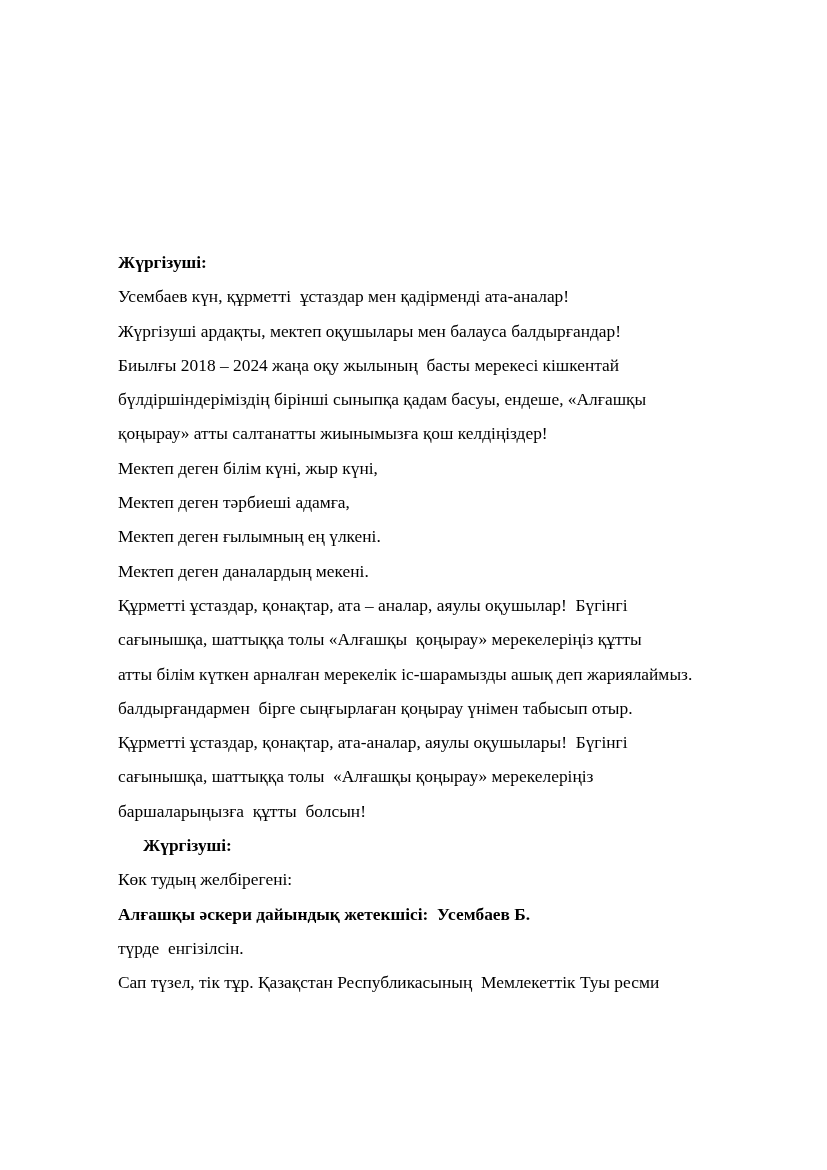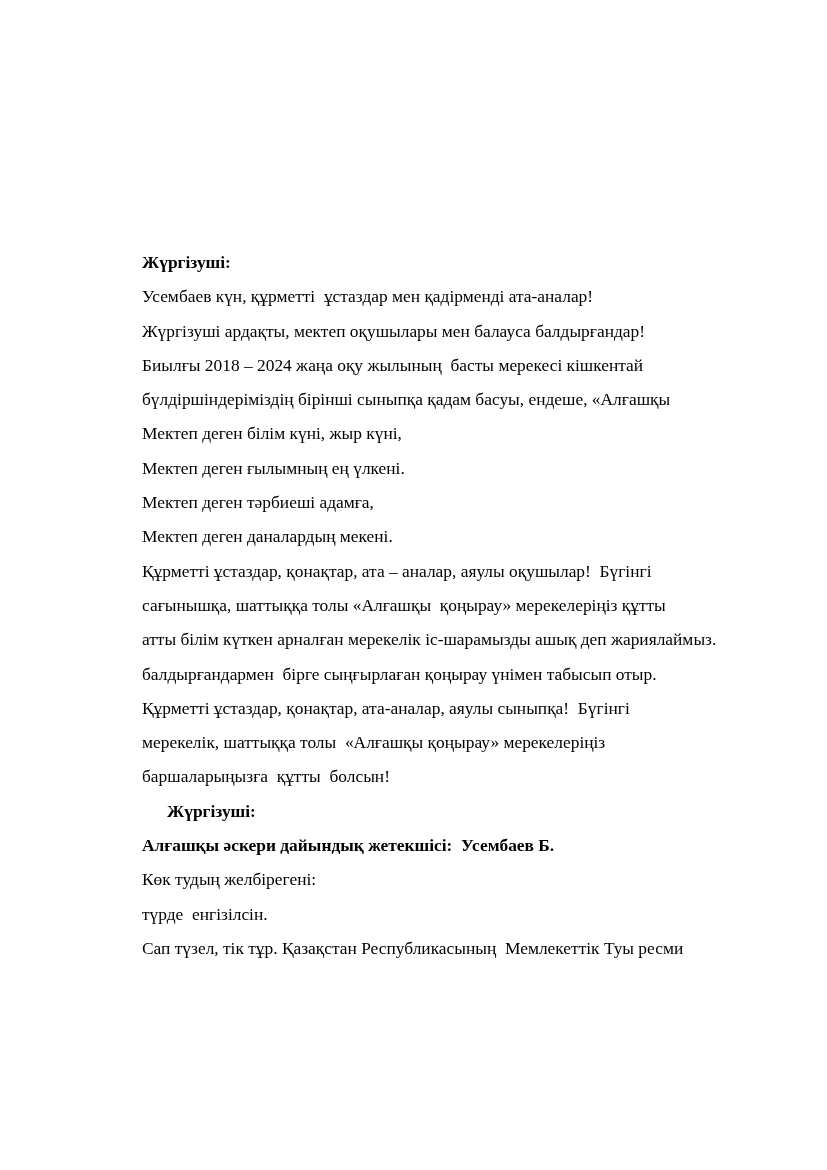--- a/index.html
+++ b/index.html
@@ -28,45 +28,45 @@
       left: 118px;
       top: 245px;
       width: 660px;
     }
     .line {
       display: block;
       height: 34.3px;
       line-height: 34.3px;
       font-size: 17.4px;
       white-space: pre;
-      margin-left: 24px;
     }
     .bold { font-weight: bold; }
     .indent { padding-left: 25px; }
   </style>
 </head>
 <body>
 
 <div class="page">
   <div class="content">
     <span class="line bold">Жүргізуші:</span>
     <span class="line">Усембаев күн, құрметті  ұстаздар мен қадірменді ата-аналар!</span>
     <span class="line">Жүргізуші ардақты, мектеп оқушылары мен балауса балдырғандар!</span>
     <span class="line">Биылғы 2018 – 2024 жаңа оқу жылының  басты мерекесі кішкентай</span>
     <span class="line">бүлдіршіндеріміздің бірінші сыныпқа қадам басуы, ендеше, «Алғашқы</span>
+    <span class="line">қоңырау» атты салтанатты жиынымызға қош келдіңіздер!</span>
     <span class="line">Мектеп деген білім күні, жыр күні,</span>
+    <span class="line">Мектеп деген тәрбиеші адамға,</span>
     <span class="line">Мектеп деген ғылымның ең үлкені.</span>
-    <span class="line">Мектеп деген тәрбиеші адамға,</span>
     <span class="line">Мектеп деген даналардың мекені.</span>
     <span class="line">Құрметті ұстаздар, қонақтар, ата – аналар, аяулы оқушылар!  Бүгінгі</span>
     <span class="line">сағынышқа, шаттыққа толы «Алғашқы  қоңырау» мерекелеріңіз құтты</span>
     <span class="line">атты білім күткен арналған мерекелік іс-шарамызды ашық деп жариялаймыз.</span>
     <span class="line">балдырғандармен  бірге сыңғырлаған қоңырау үнімен табысып отыр.</span>
-    <span class="line">Құрметті ұстаздар, қонақтар, ата-аналар, аяулы сыныпқа!  Бүгінгі</span>
-    <span class="line">мерекелік, шаттыққа толы  «Алғашқы қоңырау» мерекелеріңіз</span>
+    <span class="line">Құрметті ұстаздар, қонақтар, ата-аналар, аяулы оқушылары!  Бүгінгі</span>
+    <span class="line">сағынышқа, шаттыққа толы  «Алғашқы қоңырау» мерекелеріңіз</span>
     <span class="line">баршаларыңызға  құтты  болсын!</span>
     <span class="line bold indent">Жүргізуші:</span>
+    <span class="line">Көк тудың желбірегені:</span>
     <span class="line bold">Алғашқы әскери дайындық жетекшісі:  Усембаев Б.</span>
-    <span class="line">Көк тудың желбірегені:</span>
     <span class="line">түрде  енгізілсін.</span>
     <span class="line">Сап түзел, тік тұр. Қазақстан Республикасының  Мемлекеттік Туы ресми</span>
   </div>
 </div>
 
 </body></html>

